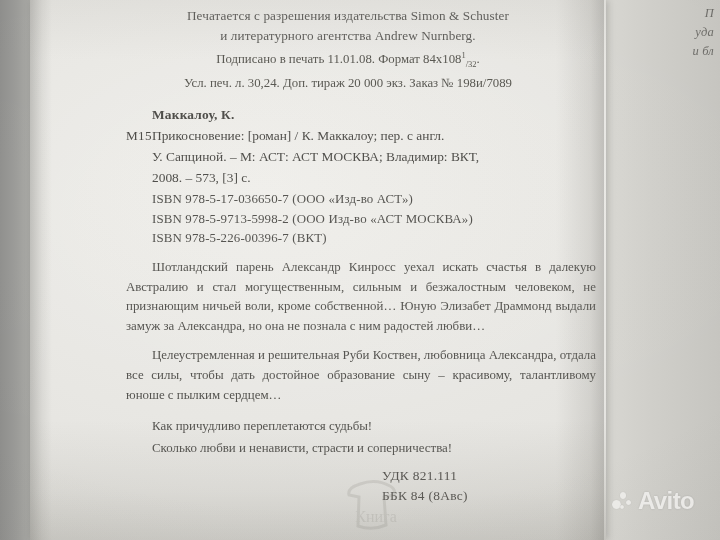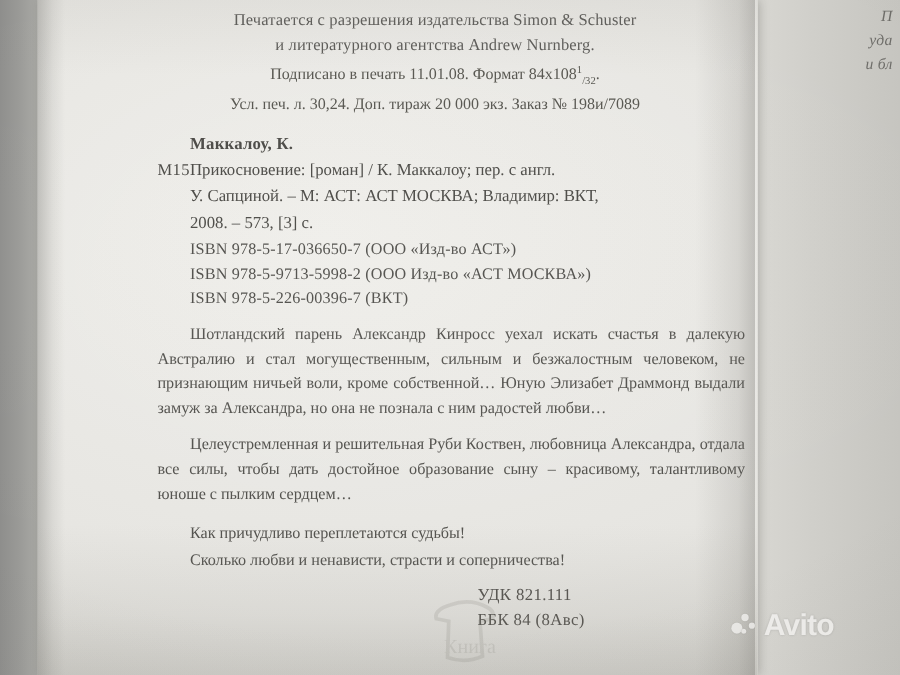--- a/index.html
+++ b/index.html
@@ -198,22 +198,23 @@
     opacity: .16;
     color: #6d6b64;
     font-size: 11px;
     text-align: center;
   }
   .showthrough svg { filter: blur(0.6px); }
 
   
   .watermark {
     position: absolute;
-    left: 585px; top: 489px;
+    left: 612px; top: 489px;
     display: flex;
+    align-items: center;
     gap: 5px;
     opacity: .78;
   }
   .watermark .wm-dots { position: relative; width: 21px; height: 21px; }
   .watermark .wm-dots i {
     position: absolute; display: block; border-radius: 50%;
     background: #f2f1ef; box-shadow: 0 0 1px rgba(80,80,78,.35);
   }
   .watermark .wm-dots i.d1 { width: 9px;  height: 9px;  left: 0px;  top: 9px;  }
   .watermark .wm-dots i.d2 { width: 6.5px;height: 6.5px;left: 7.5px;top: 1.5px;}

